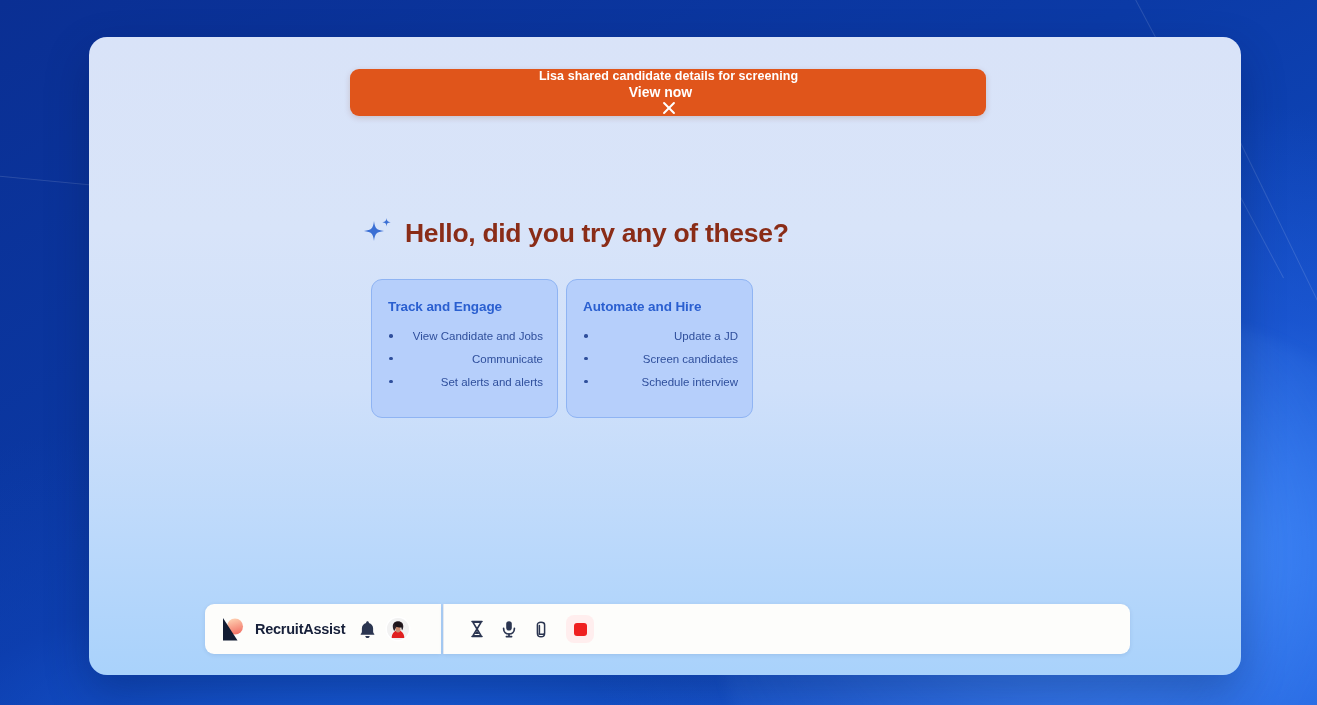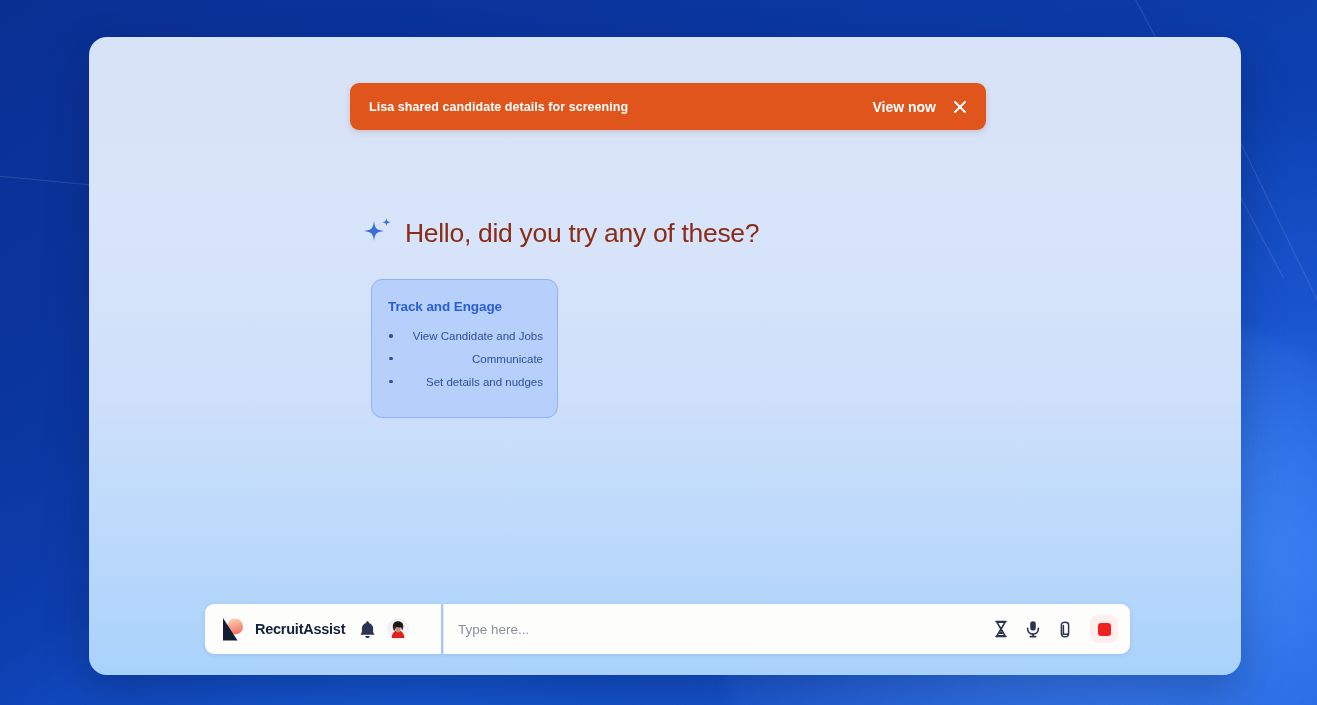--- a/index.html
+++ b/index.html
@@ -59,29 +59,30 @@
       #bcd9fb 78%,
       #a9d2fb 100%);
     box-shadow: 0 18px 44px rgba(4,22,70,0.30);
     overflow: hidden;
   }
 
   
   .banner {
     position: absolute;
     left: 261px;
-    top: 46px;
+    top: 32px;
     width: 636px;
     height: 47px;
     background: #e0551b;
     border-radius: 9px;
     display: flex;
     align-items: center;
     padding: 0 18px 0 19px;
     box-shadow: 0 2px 6px rgba(120,40,0,0.18);
+    flex-direction: column;
   }
   .banner-text {
     color: #ffffff;
     font-size: 12.5px;
     font-weight: 600;
     letter-spacing: 0.05px;
     flex: 1;
   }
   .banner-action {
     color: #ffffff;
@@ -118,21 +119,21 @@
     align-items: center;
     gap: 10px;
   }
   .sparkle-icon {
     width: 34px; height: 34px;
     flex: 0 0 auto;
     margin-top: -2px;
   }
   .greeting-text {
     font-size: 26.5px;
-    font-weight: 400;
+    font-weight: 700;
     color: #8a2c17;
     letter-spacing: -0.3px;
     white-space: nowrap;
   }
 
   
   .cards {
     position: absolute;
     left: 282px;
     top: 242px;
@@ -291,24 +292,32 @@
     <span class="greeting-text">Hello, did you try any of these?</span>
   </div>
 
   <div class="cards">
 
     <div class="card">
       <div class="card-title">Track and Engage</div>
       <ul class="card-list">
         <li>View Candidate and Jobs</li>
         <li>Communicate</li>
-        <li>Set details and nudges</li>
+        <li>Set alerts and alerts</li>
       </ul>
     </div>
 
+    <div class="card">
+      <div class="card-title">Automate and Hire</div>
+      <ul class="card-list">
+        <li>Update a JD</li>
+        <li>Screen candidates</li>
+        <li>Schedule interview</li>
+      </ul>
+    </div>
 
 
   </div>
 
   <div class="bottom-bar">
 
     <div class="brand-pill">
       <svg class="brand-logo" viewBox="0 0 23 25">
         <defs>
           <linearGradient id="logoGrad" x1="0" y1="0" x2="0.3" y2="1">
@@ -331,21 +340,20 @@
           <circle cx="11" cy="11" r="11" fill="#f2f2f2"></circle>
           <path d="M11 3.2 C14.6 3.2 16.5 5.6 16.3 8.6 C16.2 10.4 15.6 11.8 15 12.6 L14.2 9.3 L8.6 10.4 L7.4 13 C6.5 11.9 5.8 10.2 5.8 8.4 C5.8 5.3 7.7 3.2 11 3.2 Z" fill="#2a2028"></path>
           <path d="M6.8 14.2 C7.9 12.9 9.3 12.2 11 12.2 C12.7 12.2 14.1 12.9 15.2 14.2 C16.6 15.6 17.3 17.7 17.3 20 L4.7 20 C4.7 17.7 5.4 15.6 6.8 14.2 Z" fill="#e02020"></path>
           <ellipse cx="11" cy="11.6" rx="2.5" ry="3" fill="#c98a6e"></ellipse>
           <path d="M6.9 5.6 C8.2 8.2 10 9.6 12.6 9.6 C13.7 9.6 14.6 9.3 15.3 8.8 C15 5.9 13.4 4 11 4 C9.2 4 7.7 4.6 6.9 5.6 Z" fill="#1c1419"></path>
         </svg>
       </span>
     </div>
 
     <div class="input-zone">
-      <input class="chat-input" type="text" placeholder="Type here..." style="">
 
       <div class="input-tools">
         <svg class="tool-icon" viewBox="0 0 18 18">
           <path d="M4 1.5 L14 1.5 M4 16.5 L14 16.5" stroke="#2b3550" stroke-width="1.6" stroke-linecap="round"></path>
           <path d="M5 2.3 L13 2.3 L9 9 L13 15.7 L5 15.7 L9 9 Z" fill="none" stroke="#2b3550" stroke-width="1.6" stroke-linejoin="round"></path>
           <path d="M6.6 13.9 L11.4 13.9 L9 10.7 Z" fill="#2b3550"></path>
         </svg>
 
         <svg class="tool-icon" viewBox="0 0 18 18">
           <rect x="6.2" y="1.2" width="5.6" height="9.4" rx="2.8" fill="#2b3550"></rect>

